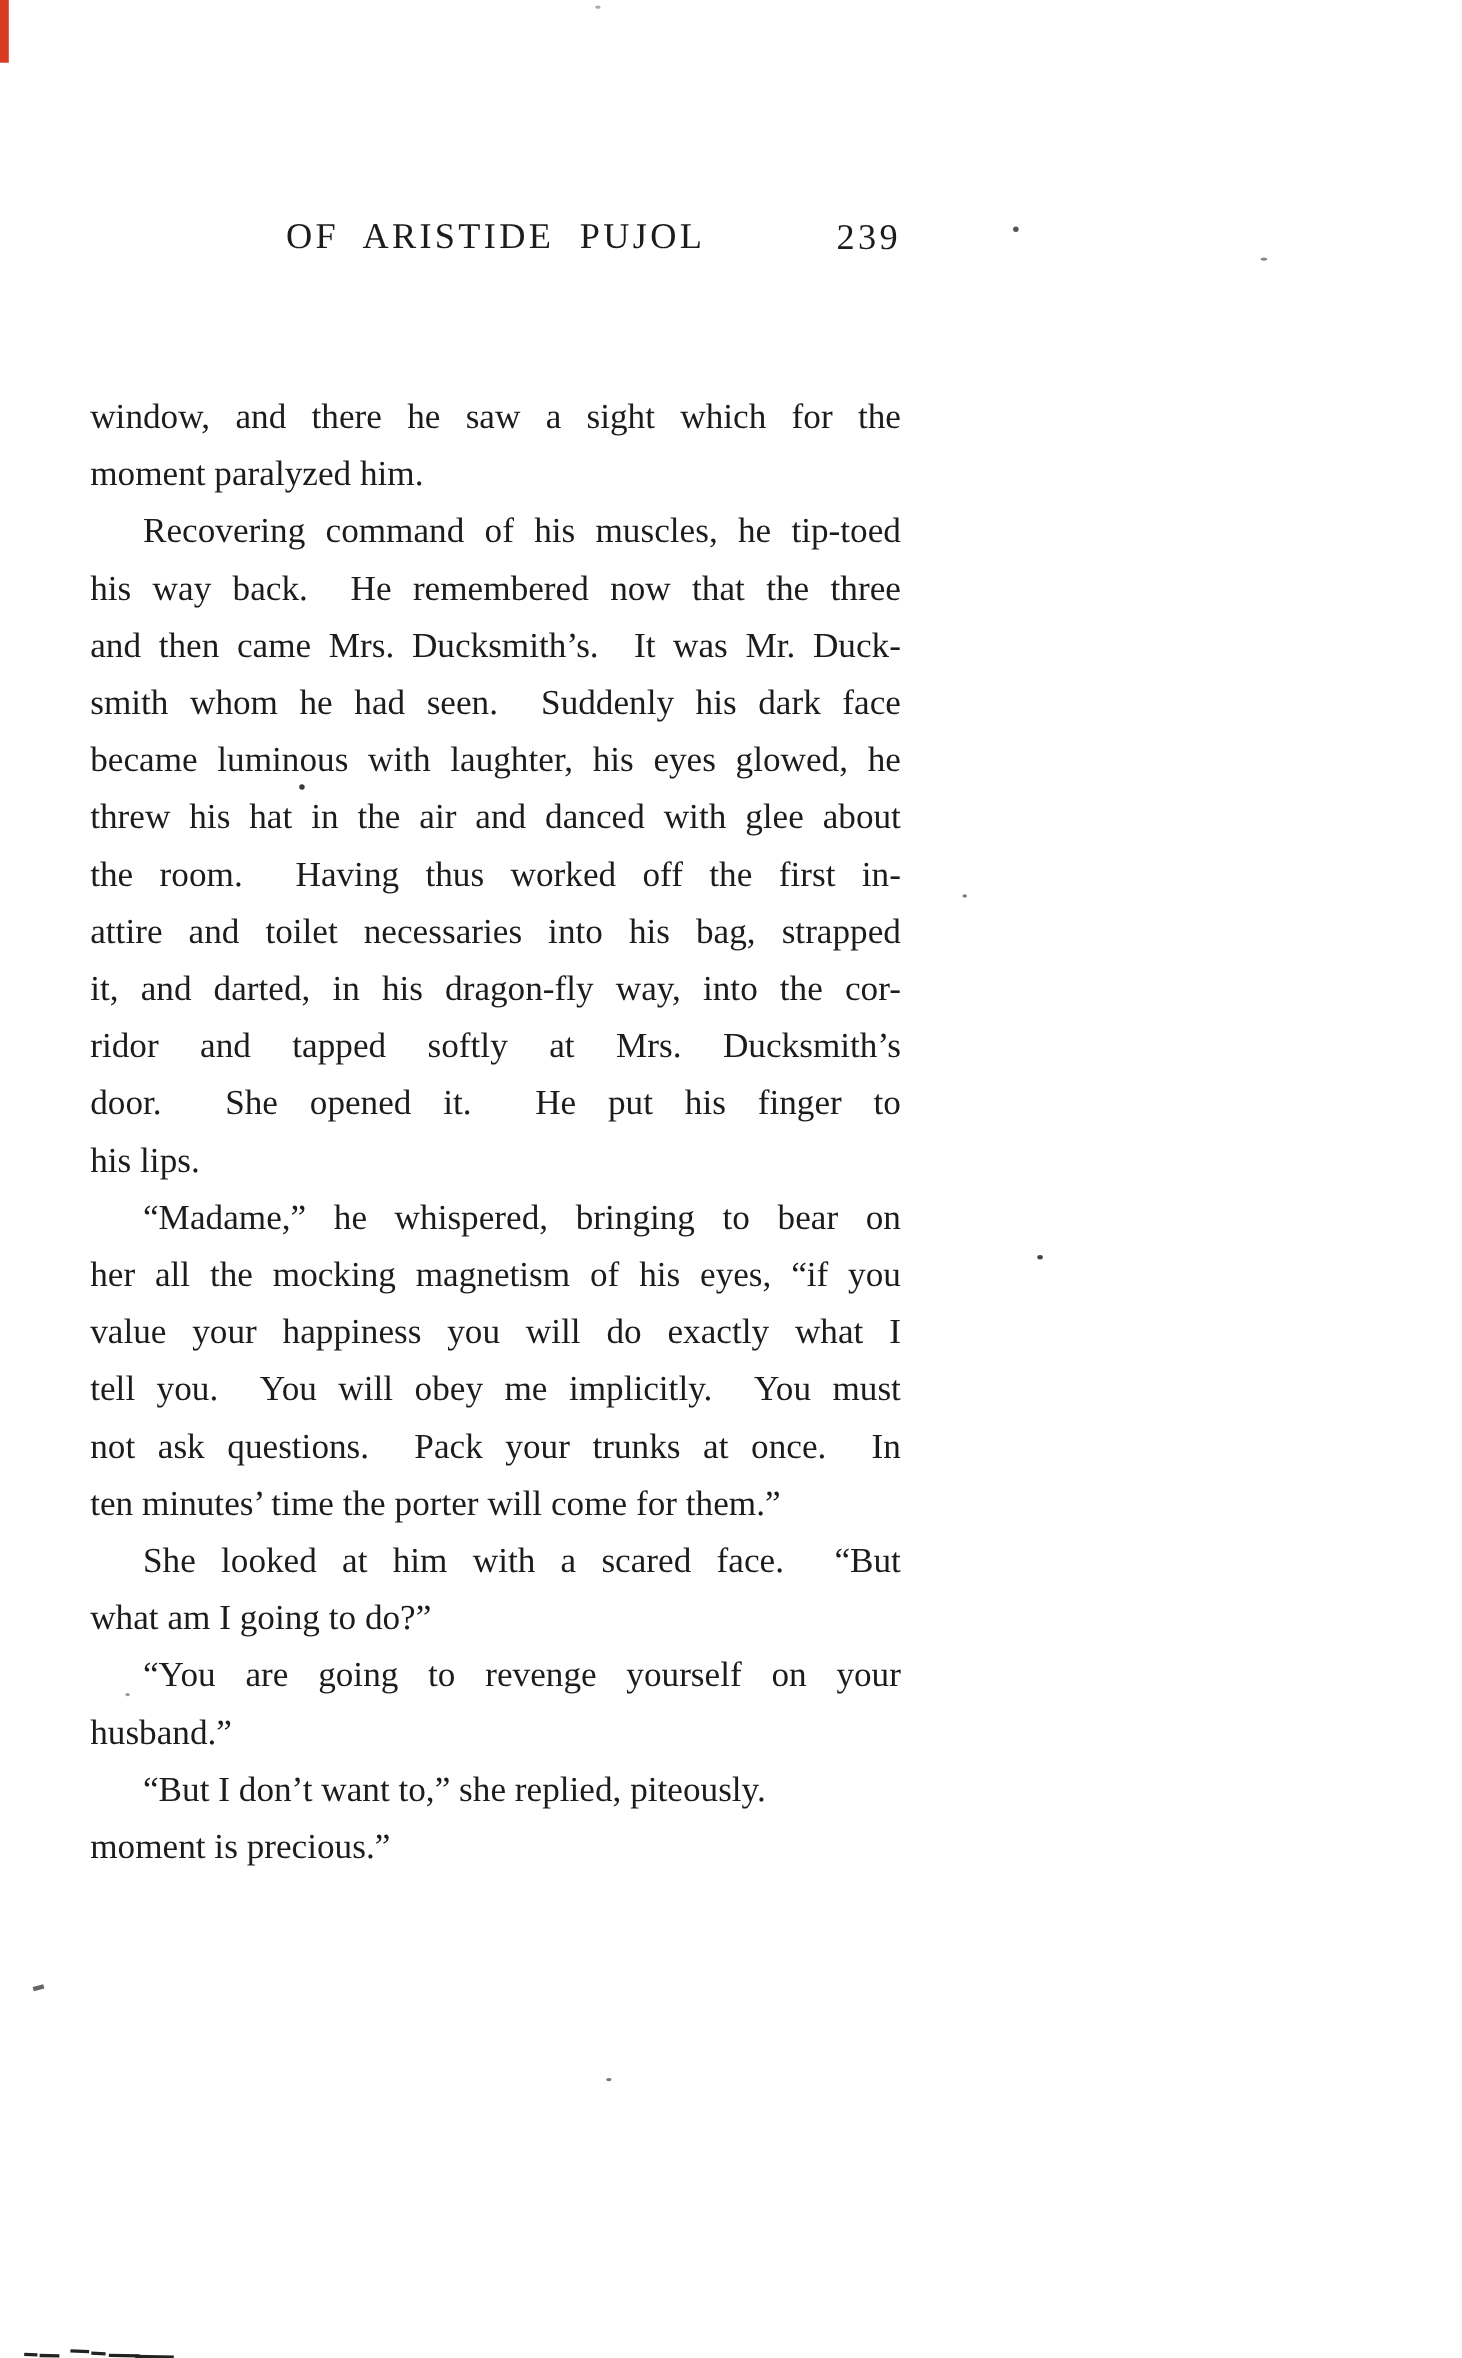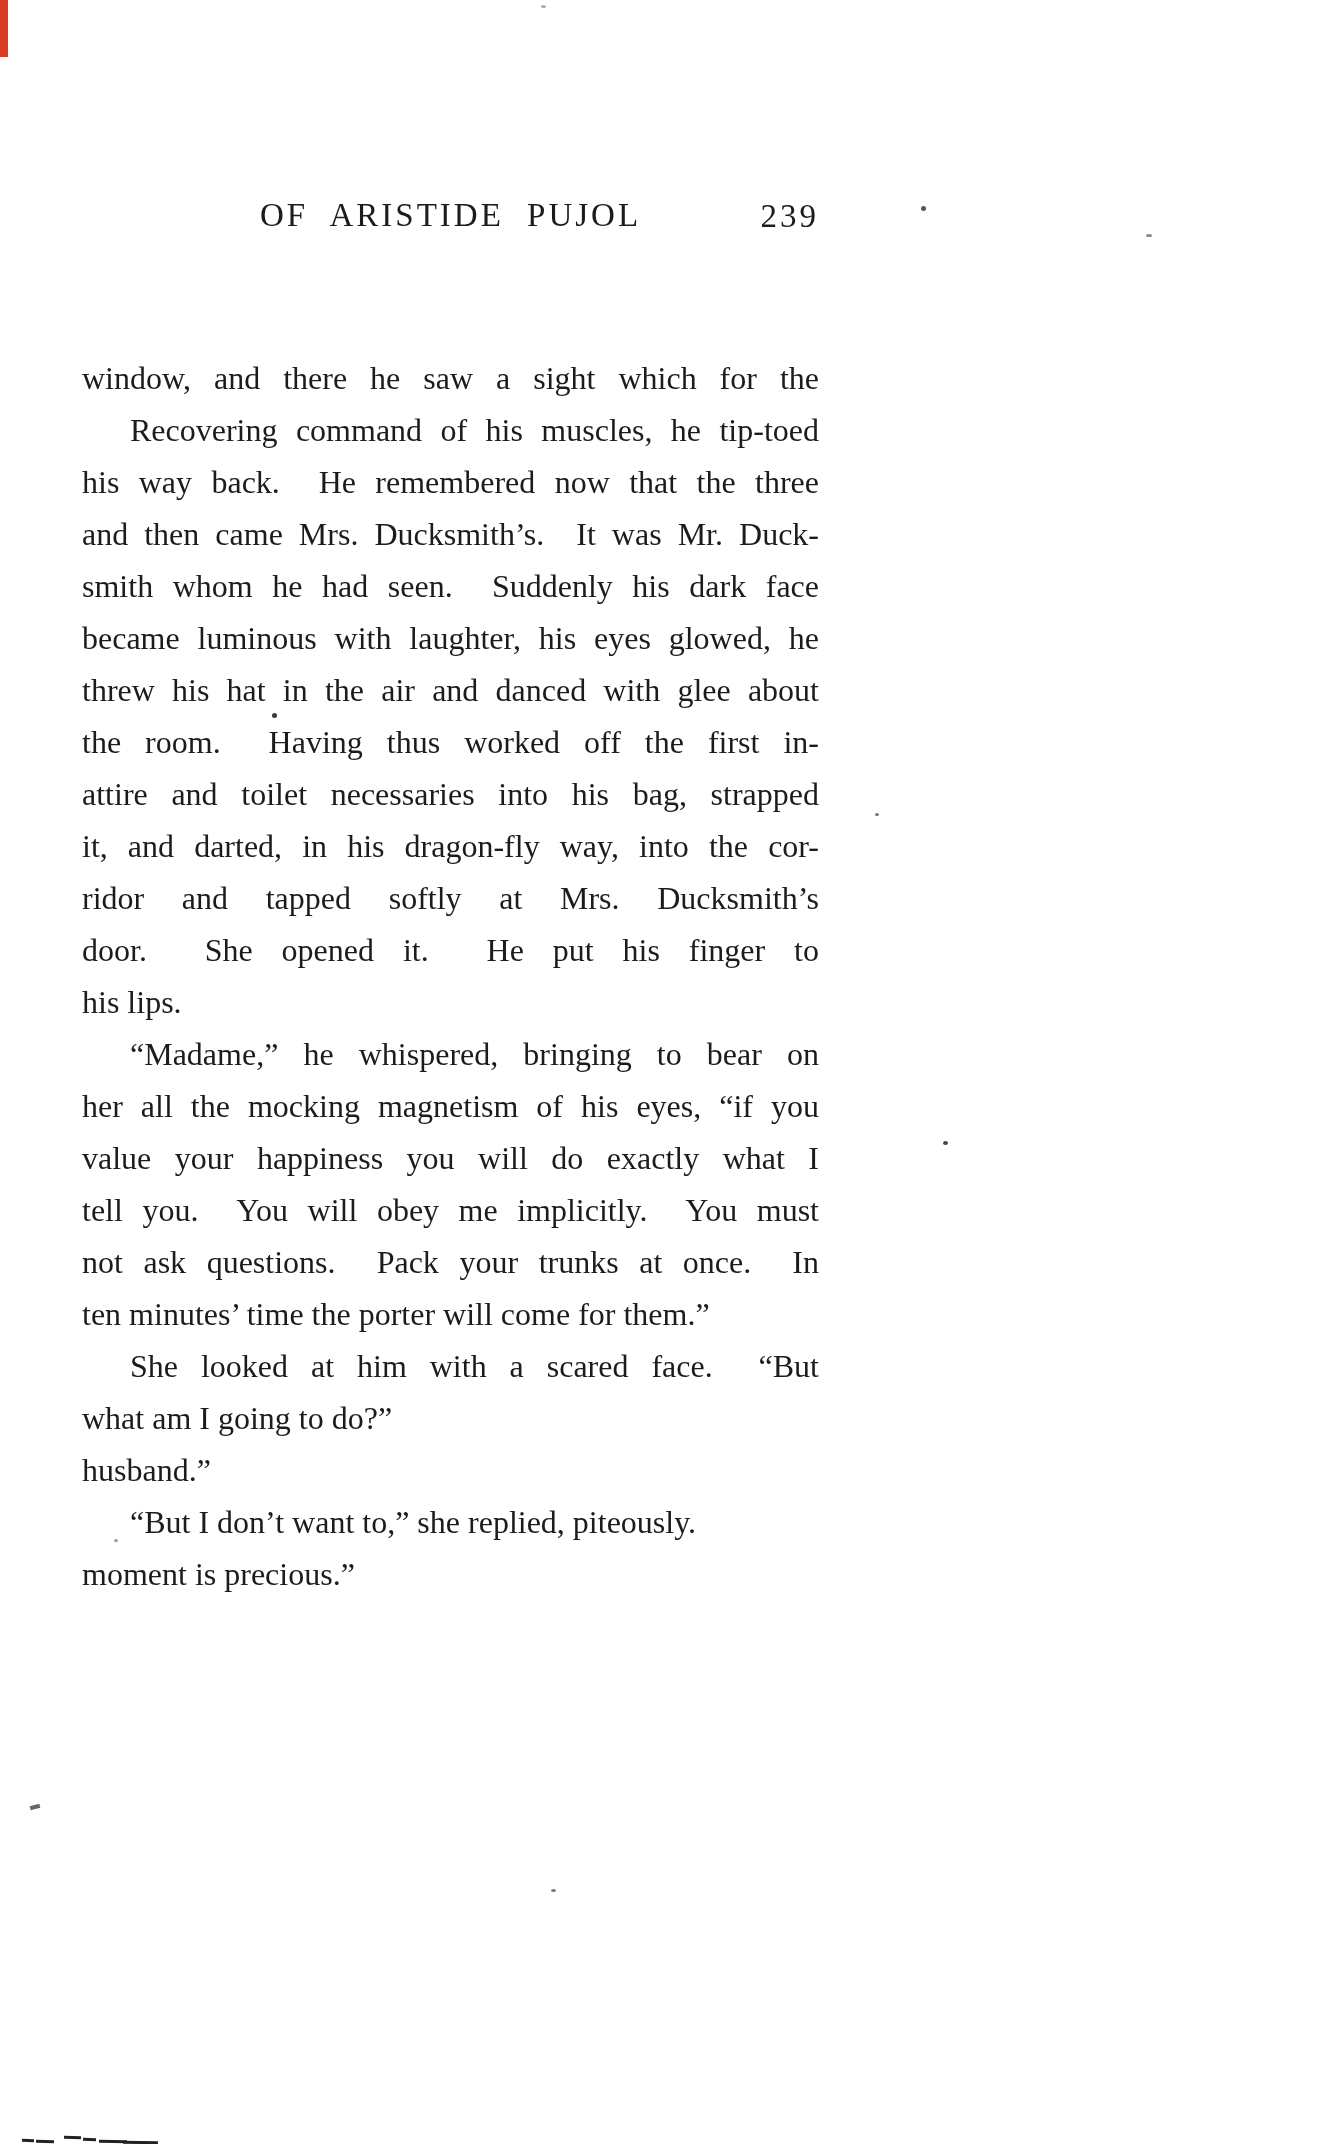--- a/index.html
+++ b/index.html
@@ -38,40 +38,42 @@
 <body>
 
 <div class="page" style="color: rgb(28, 28, 28); background: rgb(255, 255, 255);">
   <div class="header">
     <div class="title">OF ARISTIDE PUJOL</div>
     <div class="pagenum">239</div>
   </div>
 
   <div class="textblock">
       <div class="line jl"><span>window, and there he saw a sight which for the</span></div>
+      <div class="line"><span>moment paralyzed him.</span></div>
       <div class="line indent jl"><span>Recovering command of his muscles, he tip-toed</span></div>
       <div class="line jl"><span>his way back.  He remembered now that the three</span></div>
       <div class="line jl"><span>and then came Mrs. Ducksmith’s.  It was Mr. Duck-</span></div>
       <div class="line jl"><span>smith whom he had seen.  Suddenly his dark face</span></div>
       <div class="line jl"><span>became luminous with laughter, his eyes glowed, he</span></div>
       <div class="line jl"><span>threw his hat in the air and danced with glee about</span></div>
       <div class="line jl"><span>the room.  Having thus worked off the first in-</span></div>
       <div class="line jl"><span>attire and toilet necessaries into his bag, strapped</span></div>
       <div class="line jl"><span>it, and darted, in his dragon-fly way, into the cor-</span></div>
       <div class="line jl"><span>ridor and tapped softly at Mrs. Ducksmith’s</span></div>
       <div class="line jl"><span>door.  She opened it.  He put his finger to</span></div>
       <div class="line"><span>his lips.</span></div>
       <div class="line indent jl"><span>“Madame,” he whispered, bringing to bear on</span></div>
       <div class="line jl"><span>her all the mocking magnetism of his eyes, “if you</span></div>
       <div class="line jl"><span>value your happiness you will do exactly what I</span></div>
       <div class="line jl"><span>tell you.  You will obey me implicitly.  You must</span></div>
       <div class="line jl"><span>not ask questions.  Pack your trunks at once.  In</span></div>
       <div class="line"><span>ten minutes’ time the porter will come for them.”</span></div>
       <div class="line indent jl"><span>She looked at him with a scared face.  “But</span></div>
       <div class="line"><span>what am I going to do?”</span></div>
+      <div class="line indent jl"><span>“You are going to revenge yourself on your</span></div>
       <div class="line"><span>husband.”</span></div>
       <div class="line indent"><span>“But I don’t want to,” she replied, piteously.</span></div>
       <div class="line"><span>moment is precious.”</span></div>
     </div>
 <div class="mark" style="left: 0px; top: 0px; width: 8px; height: 57px; background: rgb(216, 59, 34);"></div>
     <div class="mark round" style="left: 541px; top: 5px; width: 5px; height: 3px; background: rgb(170, 170, 170);"></div>
     <div class="mark round" style="left: 921px; top: 206px; width: 5px; height: 5px; background: rgb(85, 85, 85);"></div>
     <div class="mark round" style="left: 1146px; top: 234px; width: 6px; height: 3px; background: rgb(136, 136, 136);"></div>
     <div class="mark round" style="left: 272px; top: 713px; width: 5px; height: 5px; background: rgb(58, 58, 58);"></div>
     <div class="mark round" style="left: 875px; top: 813px; width: 4px; height: 3px; background: rgb(119, 119, 119);"></div>

